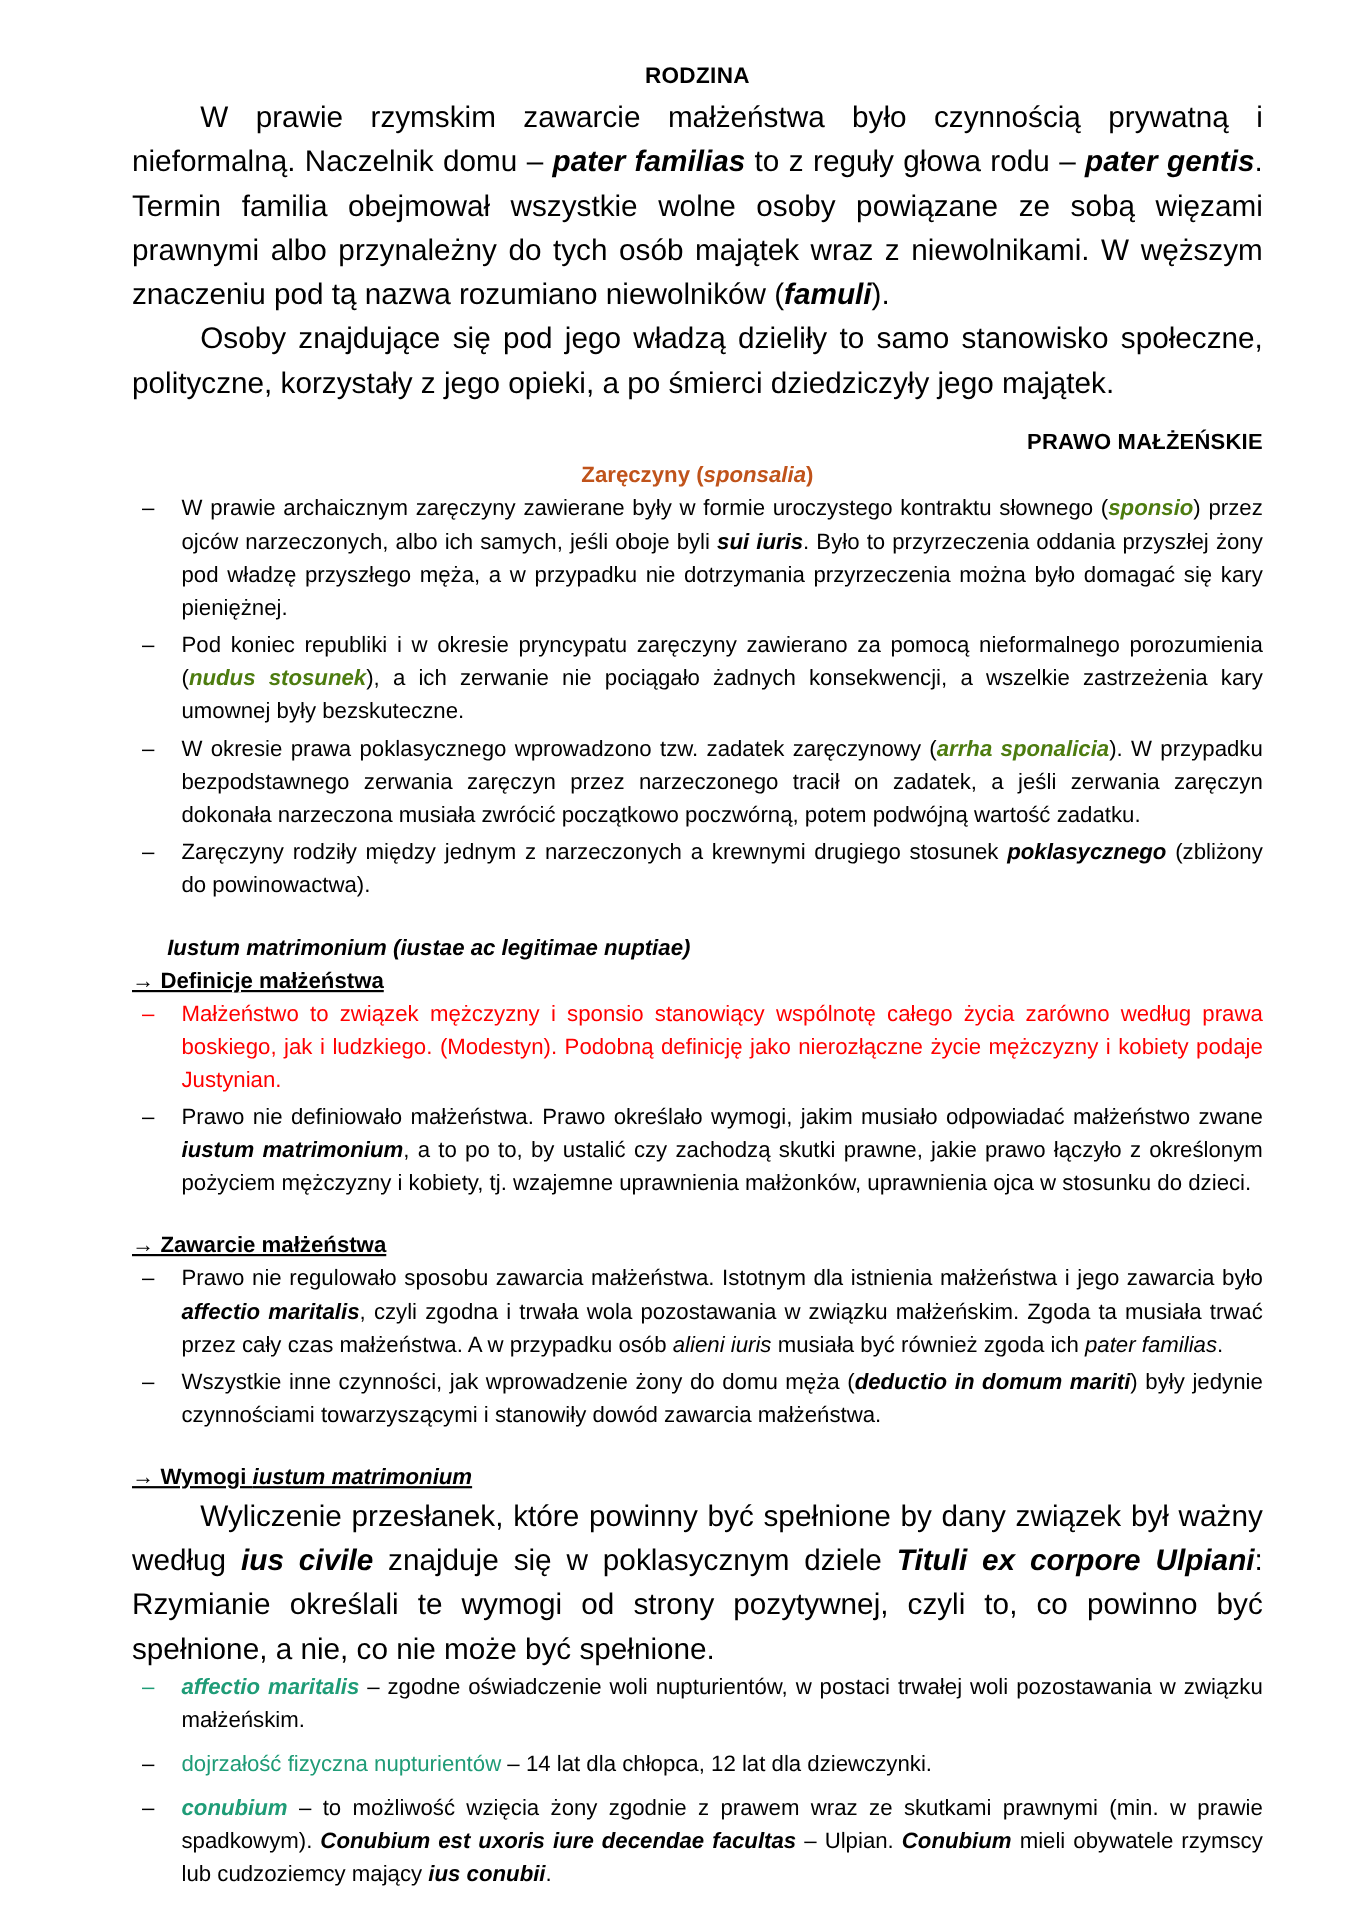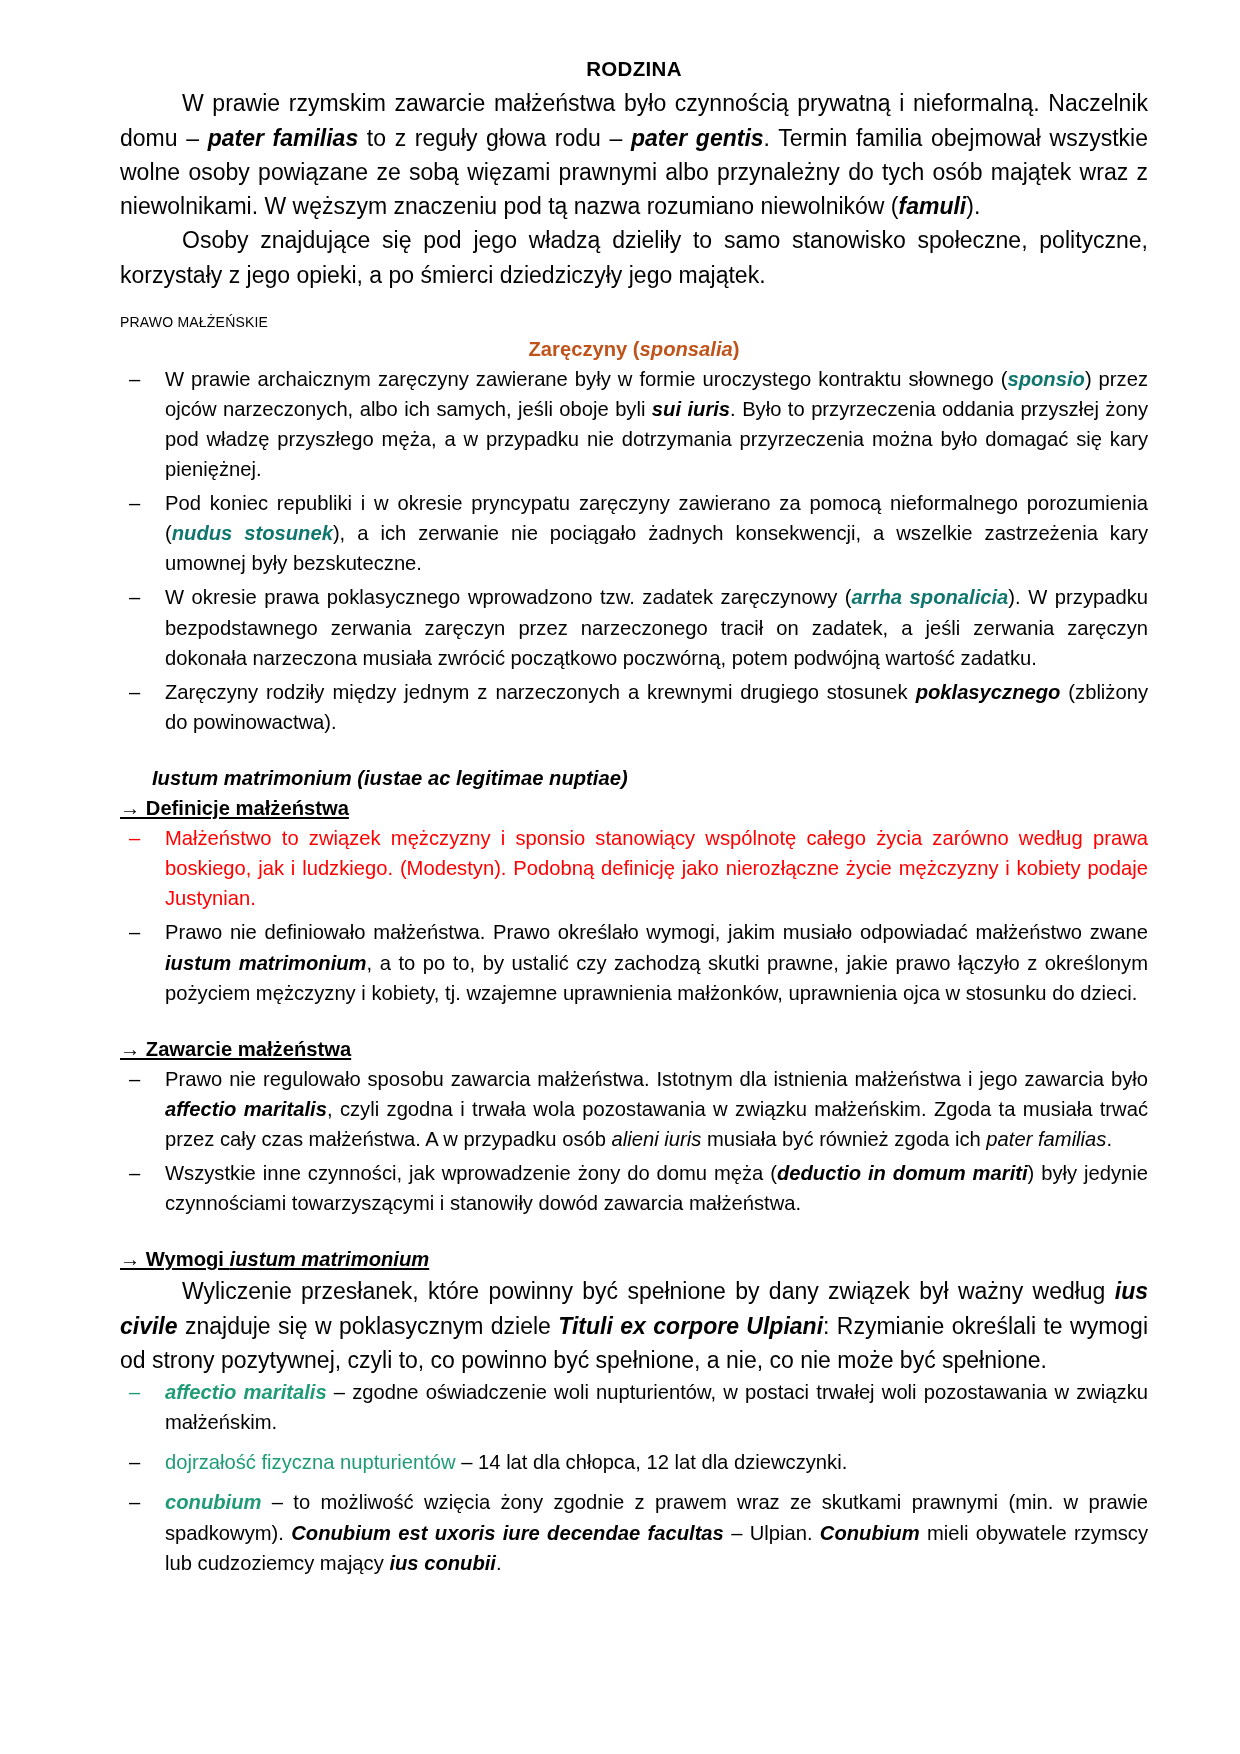--- a/index.html
+++ b/index.html
@@ -25,30 +25,30 @@
   
   .doc-title {
     text-align: center;
     font-weight: bold;
     font-size: 20.5px;
     letter-spacing: 0.3px;
     margin: 0 0 4px 0;
     line-height: 1.28;
   }
   .section-title {
-    text-align: left;
-    font-weight: normal;
-    font-size: 14px;
+    text-align: right;
+    font-weight: bold;
+    font-size: 20px;
     letter-spacing: 0.2px;
     margin: 22px 0 2px 0;
     line-height: 1.28;
   }
   p.para {
     margin: 0;
-    font-size: 23px;
+    font-size: 27px;
     line-height: 1.49;
     text-align: justify;
     text-indent: 62px;
     hyphens: none;
   }
 
   .sub-head {
     font-size: 20.2px;
     font-weight: bold;
     line-height: 1.49;
@@ -81,21 +81,21 @@
     font-size: 20.2px;
     line-height: 1.49;
   }
   ul.dash-list > li.red,
   ul.dash-list > li.red::before { color: #ff0000; }
   ul.dash-list > li.green .lead { color: #1f9c77; }
   ul.dash-list.tight > li { margin-bottom: 10px; }
   .bi { font-weight: bold; font-style: italic; }
   .it { font-style: italic; }
   .orange { color: #c0531a; }
-  .orange-bi { color: #0f766e; font-weight: bold; font-style: italic; }
+  .orange-bi { color: #4d7c0f; font-weight: bold; font-style: italic; }
   .green-bi { color: #1f9c77; font-weight: bold; font-style: italic; }
   .green { color: #1f9c77; }
 </style>
 </head>
 <body>
 
 <div class="page">
 
   <h1 class="doc-title">RODZINA</h1>
 

